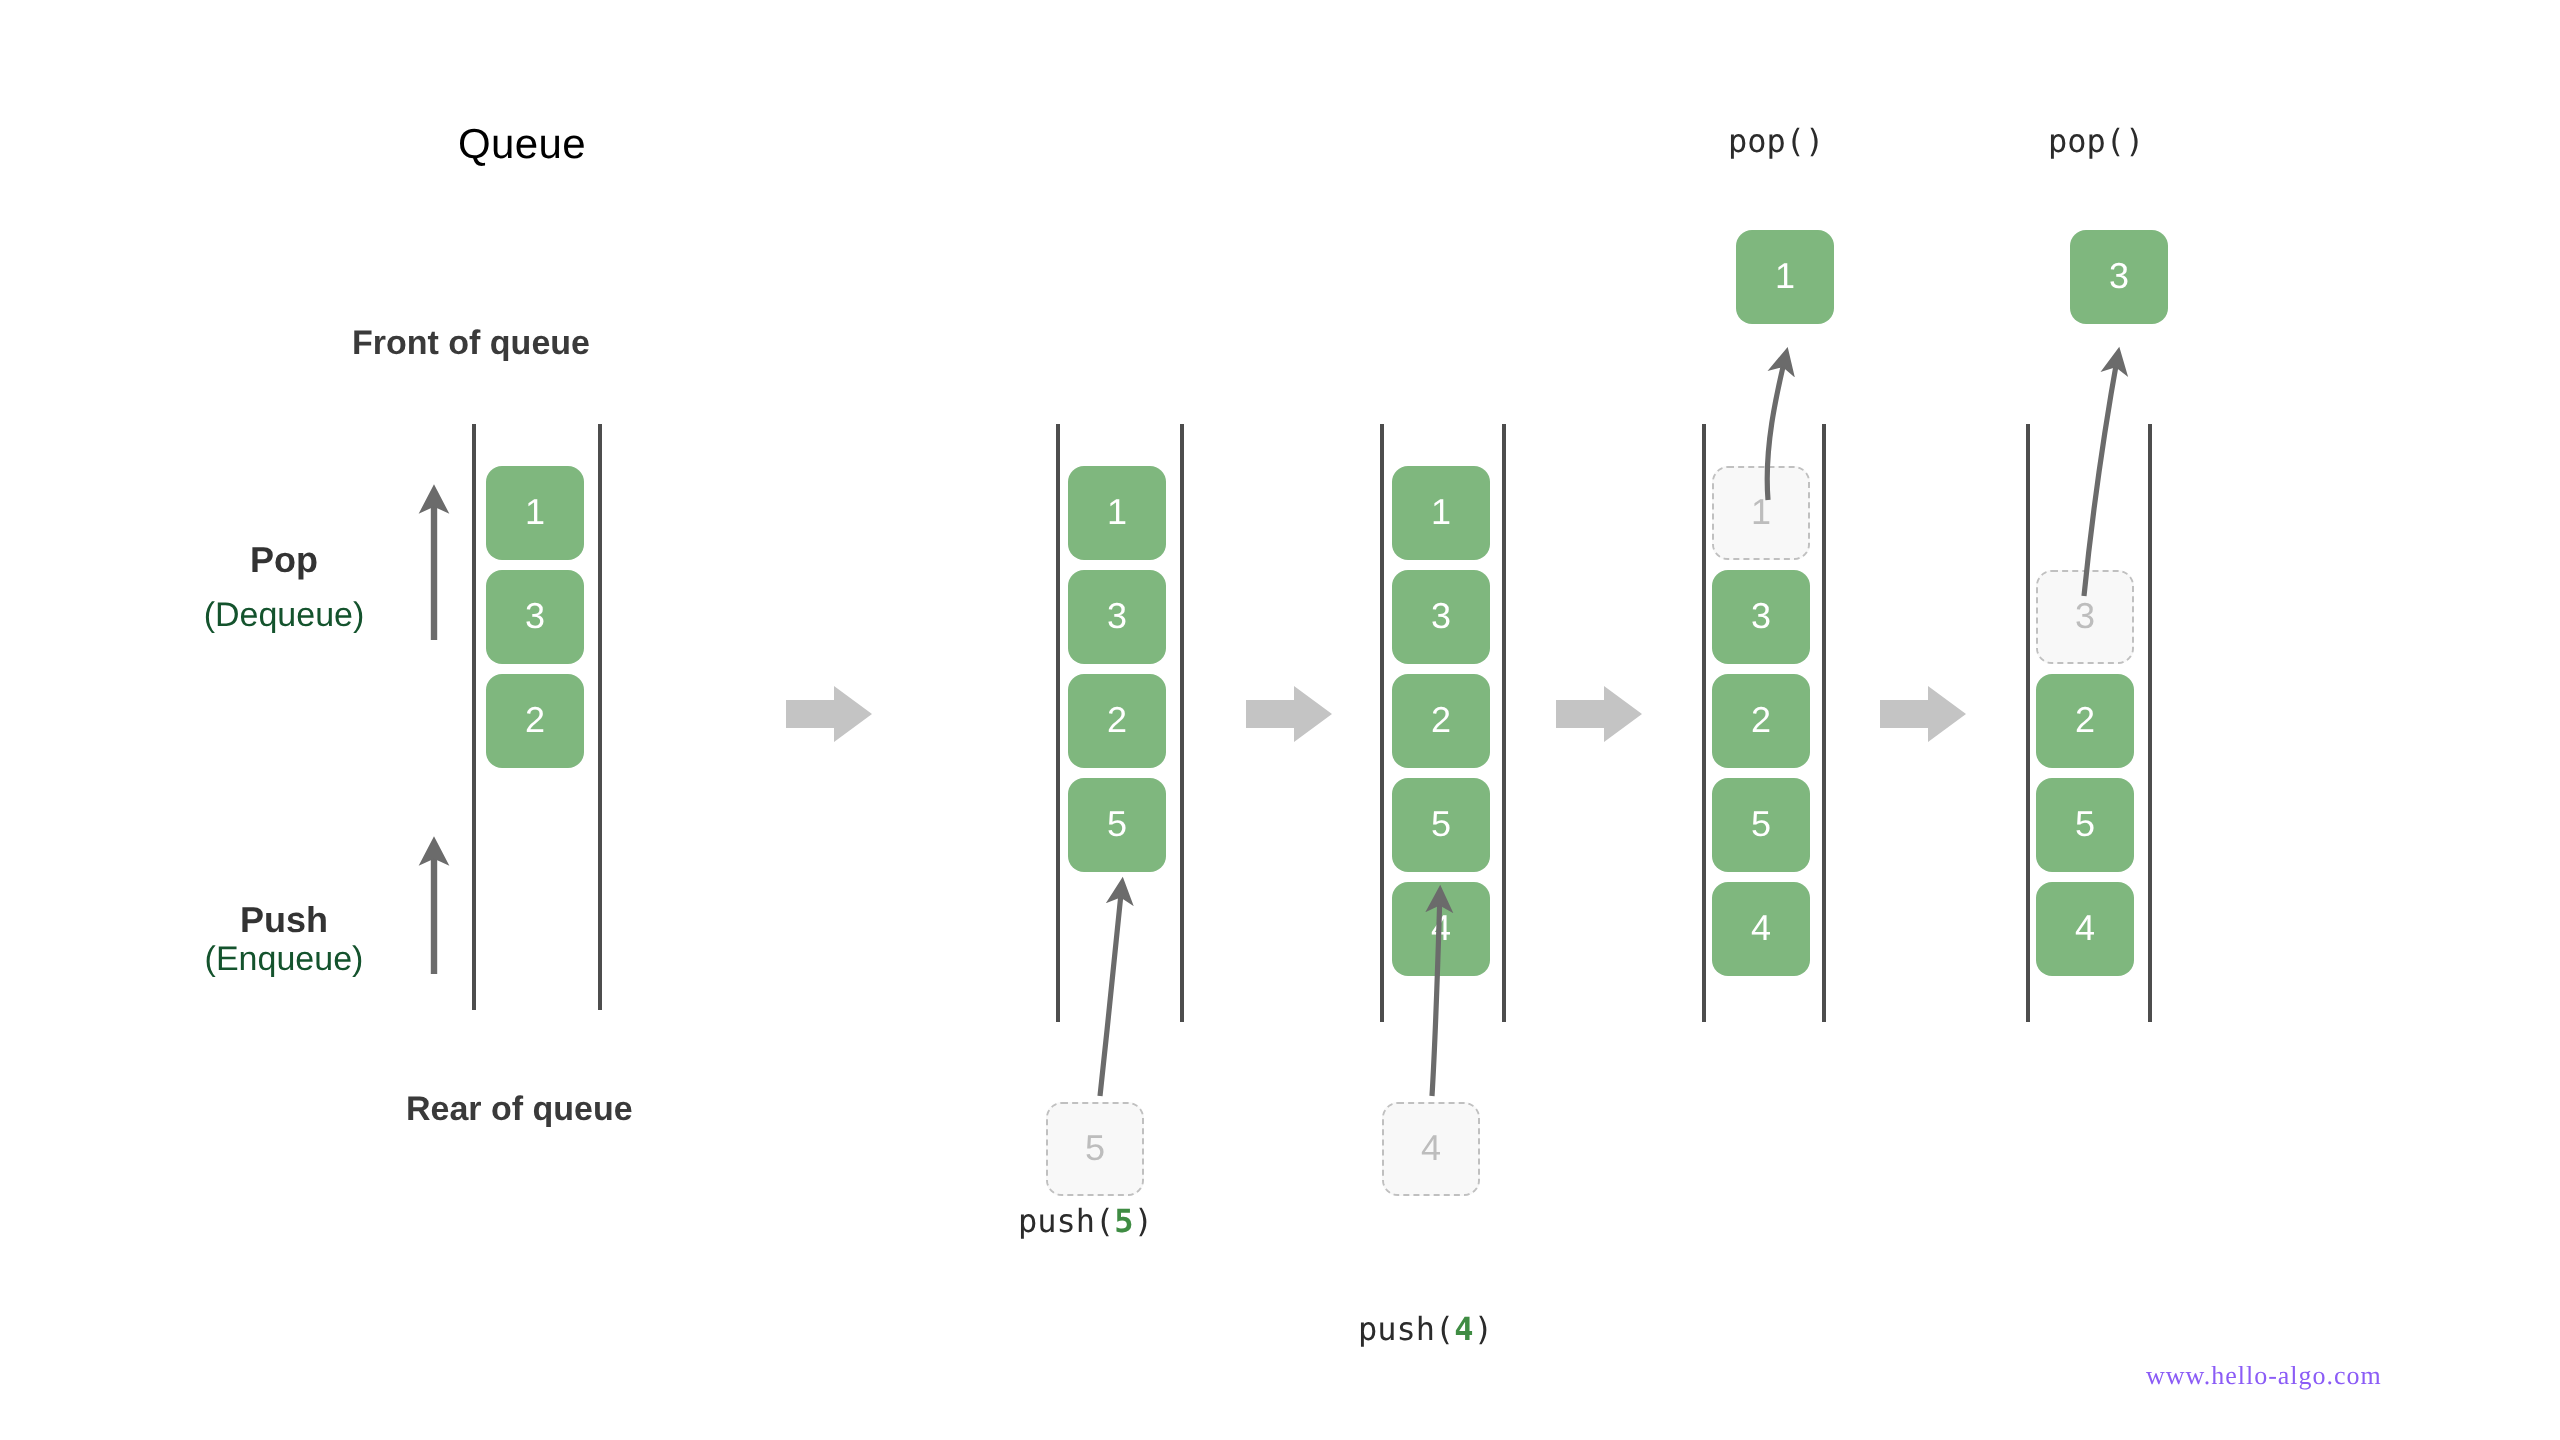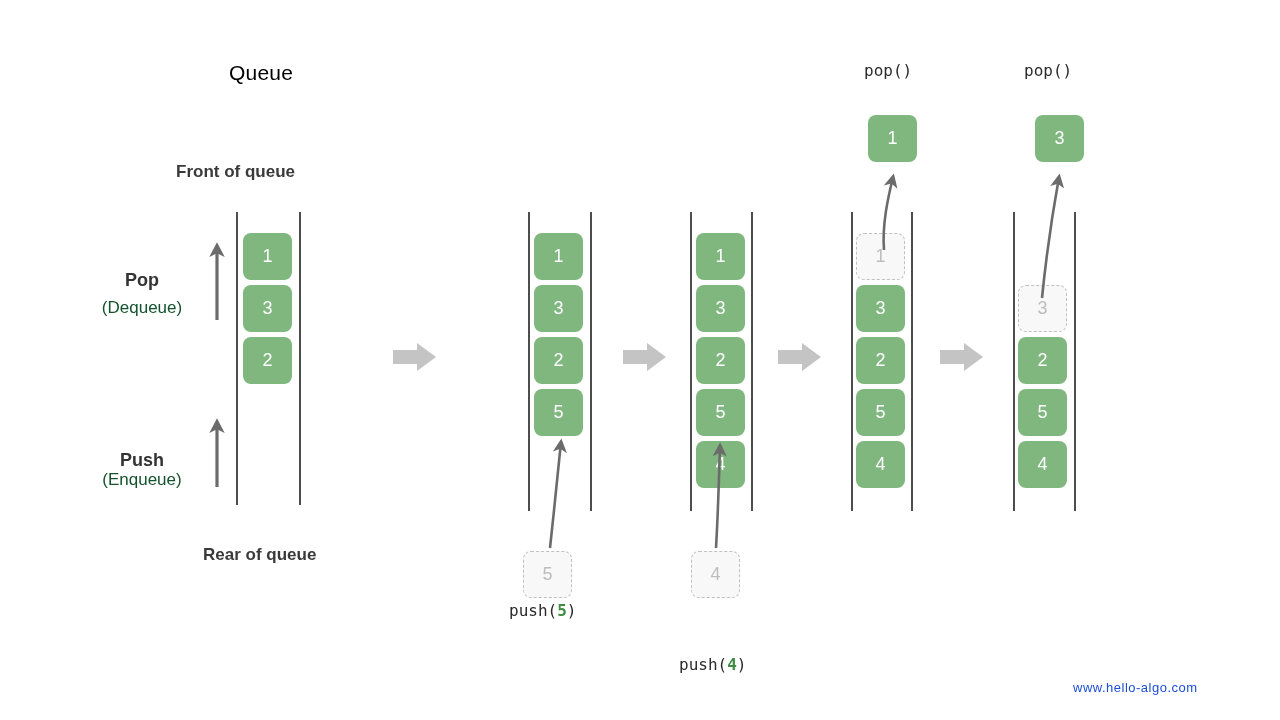--- a/index.html
+++ b/index.html
@@ -49,23 +49,23 @@
     font-family: "DejaVu Sans Mono", "Liberation Mono", monospace;
     font-size: 16px;
     color: #2b2b2b;
     letter-spacing: 0px;
   }
   .mono-op .arg {
     color: #3f8c43;
     font-weight: bold;
   }
   .watermark {
-    font-family: Liberation Sans, sans-serif;
+    font-family: Liberation Serif, serif;
     font-size: 13px;
-    color: #1d4ed8;
+    color: #8b5cf6;
     letter-spacing: .5px;
   }
 
   
   .rail {
     position: absolute;
     width: 1.6px;
     background: #4d4d4d;
   }
 

